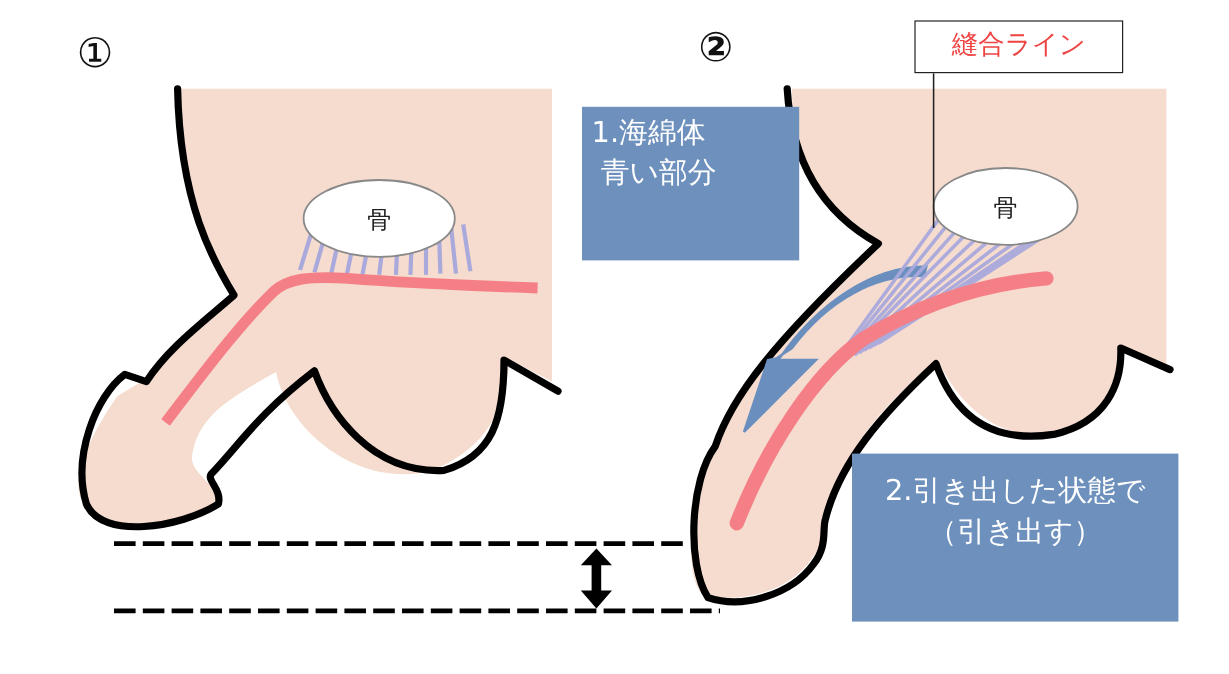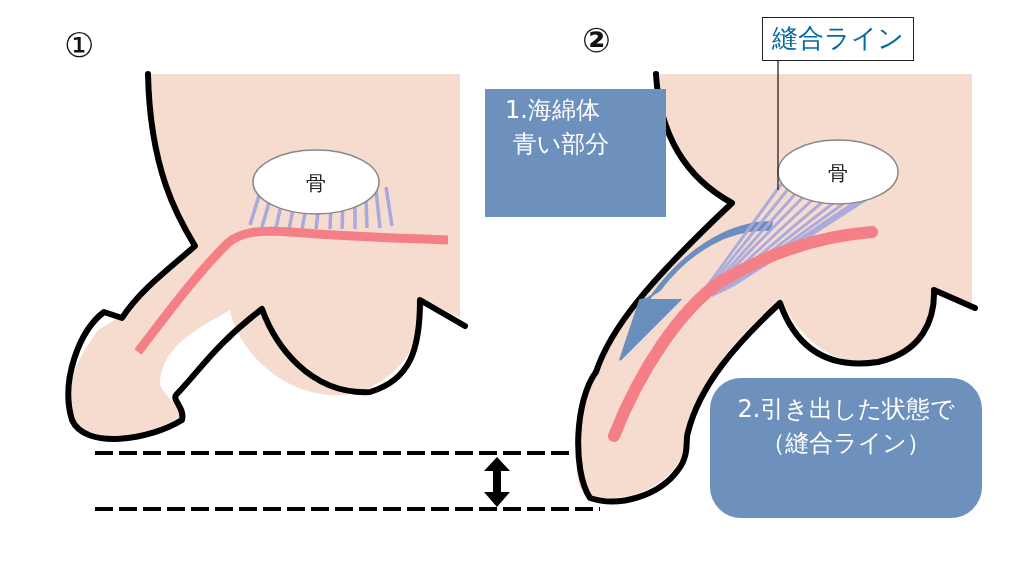--- a/index.html
+++ b/index.html
@@ -1,24 +1,24 @@
 <!DOCTYPE html>
 <html><head>
 <meta charset="utf-8">
 <style>
   html, body { margin:0; padding:0; background:#ffffff; }
   body { width:1024px; height:562px; position:relative; overflow:hidden;
          font-family:"DejaVu Sans", sans-serif; }
   svg { position:absolute; left:0; top:0; }
   .panel-num { position:absolute; font-size:34px; color:#111; line-height:1; }
   .label-box { position:absolute; background:#6d90bd; color:#ffffff;
-               font-size:24px; line-height:34px; padding:4px 20px; box-sizing:border-box; }
-  .suture-box { position:absolute; left:762px; top:17px; width:152px; height:44px;
+               font-size:24px; line-height:34px; padding:4px 8px; box-sizing:border-box; }
+  .suture-box { position:absolute; left:762px; top:17px; width:174px; height:44px;
                 border:1.5px solid #222; background:#fff; box-sizing:border-box;
-                font-size:26px; color:#0369a1; text-align:center; line-height:40px; }
+                font-size:22px; color:#ef4444; text-align:center; line-height:40px; }
   .bone-label { font-family:"DejaVu Sans", sans-serif; font-size:20px; fill:#222; }
 </style>
 </head>
 <body>
 
 <svg width="1024" height="562" viewBox="0 0 1024 562">
 
   <g>
     <path d="M148,74 L460,74 L460,318 L425,300 C420,330 415,370 360,392 C300,408 240,360 230,310 C195,330 165,345 160,380 C158,395 185,405 180,420 C150,440 90,450 70,420 C55,400 80,355 98,330 L118,318 C140,290 170,268 195,246 C178,218 150,170 148,74 Z" fill="#f5dccf" stroke="none"></path>
     <path d="M148,74 C150,170 178,218 195,246 C170,268 140,290 122,318 L104,312 C80,330 60,380 72,420 C85,450 150,440 182,420 C185,408 172,400 176,395 C200,370 215,345 262,309 C275,345 310,395 370,392 C410,380 420,350 420,300 L465,326" fill="none" stroke="#000" stroke-width="6" stroke-linejoin="round" stroke-linecap="round"></path>
@@ -78,16 +78,16 @@
 <div class="panel-num" style="left:64px; top:28px;">①</div>
 <div class="panel-num" style="left:582px; top:23px; font-weight:bold;">②</div>
 
 <div class="suture-box">縫合ライン</div>
 
 <div class="label-box" style="left:485px; top:89px; width:181px; height:128px;">
   <div>1.海綿体</div>
   <div style="white-space:pre;"> 青い部分</div>
 </div>
 
-<div class="label-box" style="left:710px; top:378px; width:272px; height:140px; text-align:center; padding-top:14px;border-radius:31px;">
+<div class="label-box" style="left:710px; top:378px; width:272px; height:140px; text-align:center; padding-top:14px;">
   <div>2.引き出した状態で</div>
-  <div>（縫合ライン）</div>
+  <div>（引き出す）</div>
 </div>
 
 </body></html>

